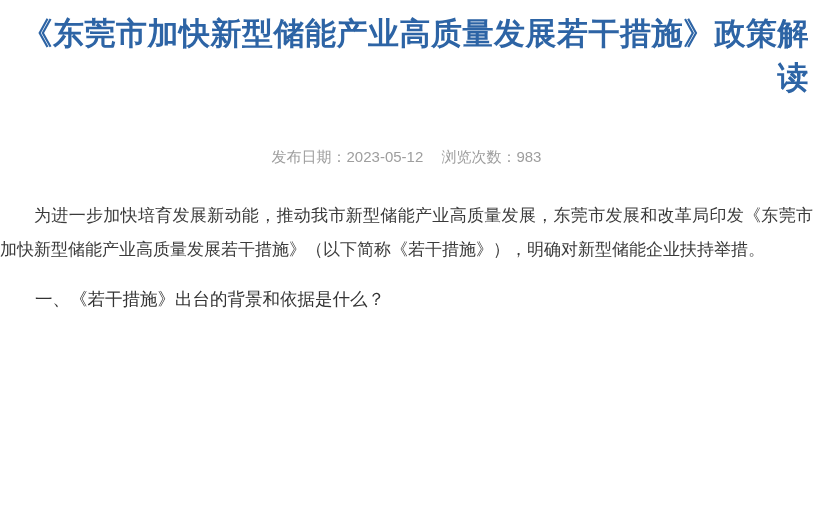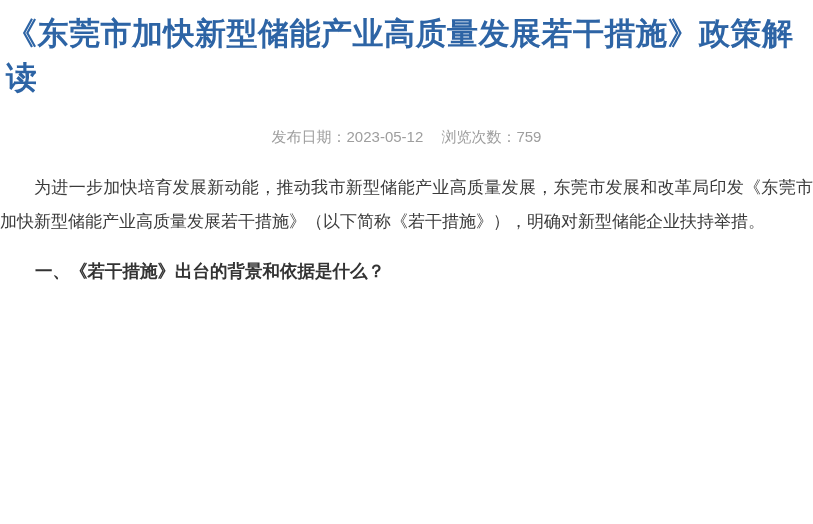--- a/index.html
+++ b/index.html
@@ -15,67 +15,68 @@
   }
   .page {
     width: 813px;
     box-sizing: border-box;
   }
   .article-title {
     margin: 12px 4px 0 6px;
     font-size: 31px;
     line-height: 44px;
     font-weight: bold;
-    text-align: left;
+    text-align: right;
     color: #2d64a5;
     letter-spacing: 0.5px;
   }
   .article-meta {
     margin-top: 27px;
     text-align: center;
     font-size: 15px;
     line-height: 20px;
     color: #9e9e9e;
   }
   .article-meta .meta-item {
     display: inline-block;
+    margin-top: 20px;
   }
   .article-meta .meta-item + .meta-item {
     margin-left: 14px;
   }
   .article-body {
-    margin-top: 24px;
+    margin-top: 32px;
     font-size: 17px;
     line-height: 34px;
     color: #3a3a3a;
     text-align: justify;
   }
   .article-body p {
     margin: 15px 0;
     text-indent: 2em;
   }
   .article-body h2 {
     margin: 15px 0;
     font-size: 17.5px;
     line-height: 34px;
-    font-weight: bold;
+    font-weight: normal;
     color: #333333;
     text-indent: 2em;
   }
 </style>
 </head>
 <body>
 
 <div class="page">
 
   <h1 class="article-title">《东莞市加快新型储能产业高质量发展若干措施》政策解读</h1>
 
   <div class="article-meta">
     <span class="meta-item">发布日期：2023-05-12</span>
-    <span class="meta-item">浏览次数：759</span>
+    <span class="meta-item">浏览次数：983</span>
   </div>
 
   <div class="article-body">
     <p>为进一步加快培育发展新动能，推动我市新型储能产业高质量发展，东莞市发展和改革局印发《东莞市加快新型储能产业高质量发展若干措施》（以下简称《若干措施》），明确对新型储能企业扶持举措。</p>
 
     <h2>一、《若干措施》出台的背景和依据是什么？</h2>
 
 
   </div>
 

